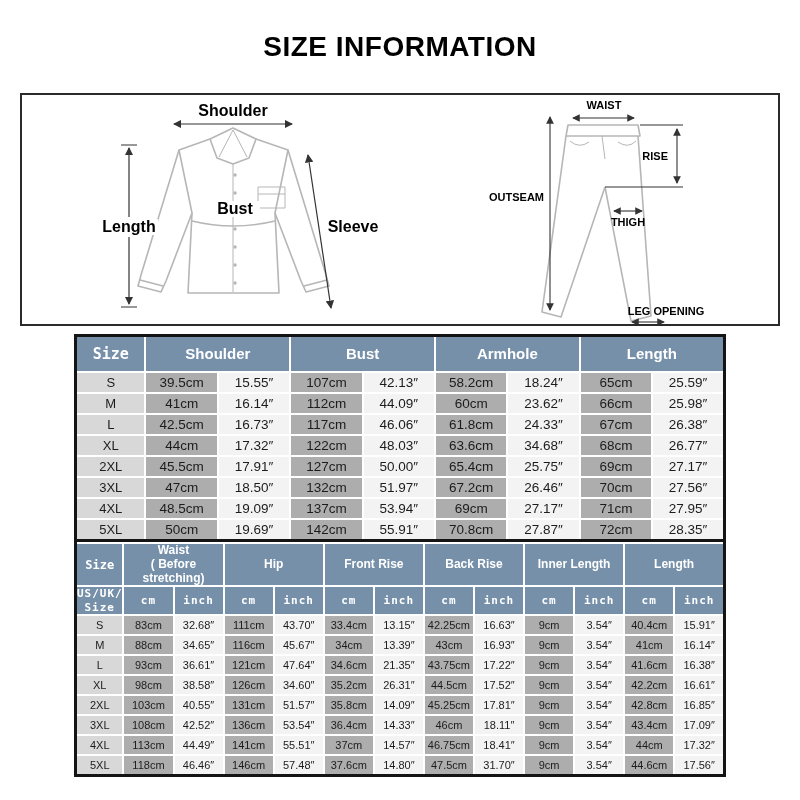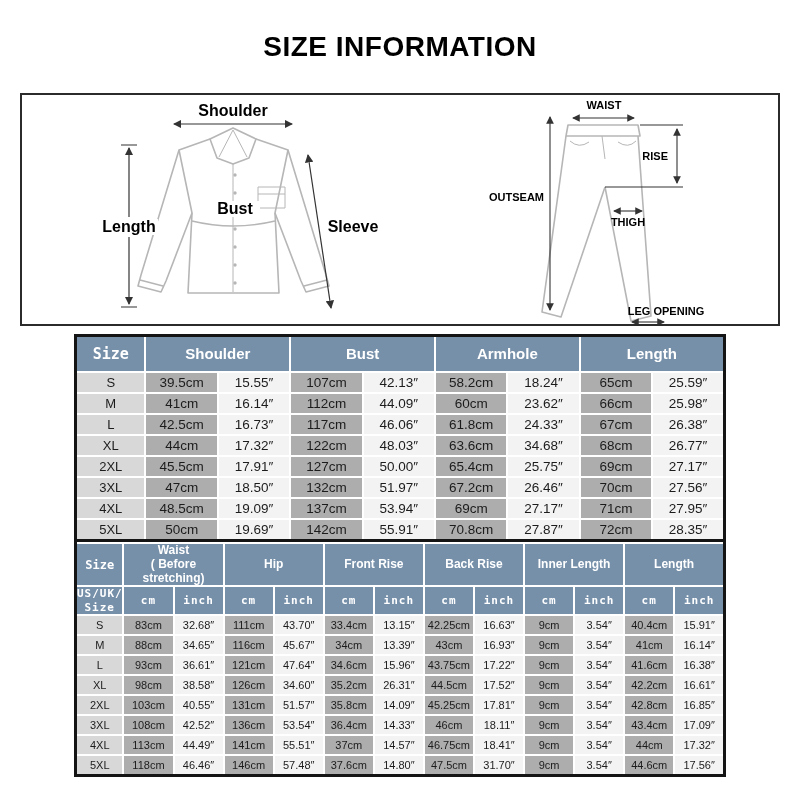--- a/index.html
+++ b/index.html
@@ -276,21 +276,21 @@
           <td class="cm">41cm</td>
           <td class="inch">16.14″</td>
         </tr>
         <tr>
           <td class="size">L</td>
           <td class="cm">93cm</td>
           <td class="inch">36.61″</td>
           <td class="cm">121cm</td>
           <td class="inch">47.64″</td>
           <td class="cm">34.6cm</td>
-          <td class="inch">15.96″</td>
+          <td class="inch">21.35″</td>
           <td class="cm">43.75cm</td>
           <td class="inch">17.22″</td>
           <td class="cm">9cm</td>
           <td class="inch">3.54″</td>
           <td class="cm">41.6cm</td>
           <td class="inch">16.38″</td>
         </tr>
         <tr>
           <td class="size">XL</td>
           <td class="cm">98cm</td>

